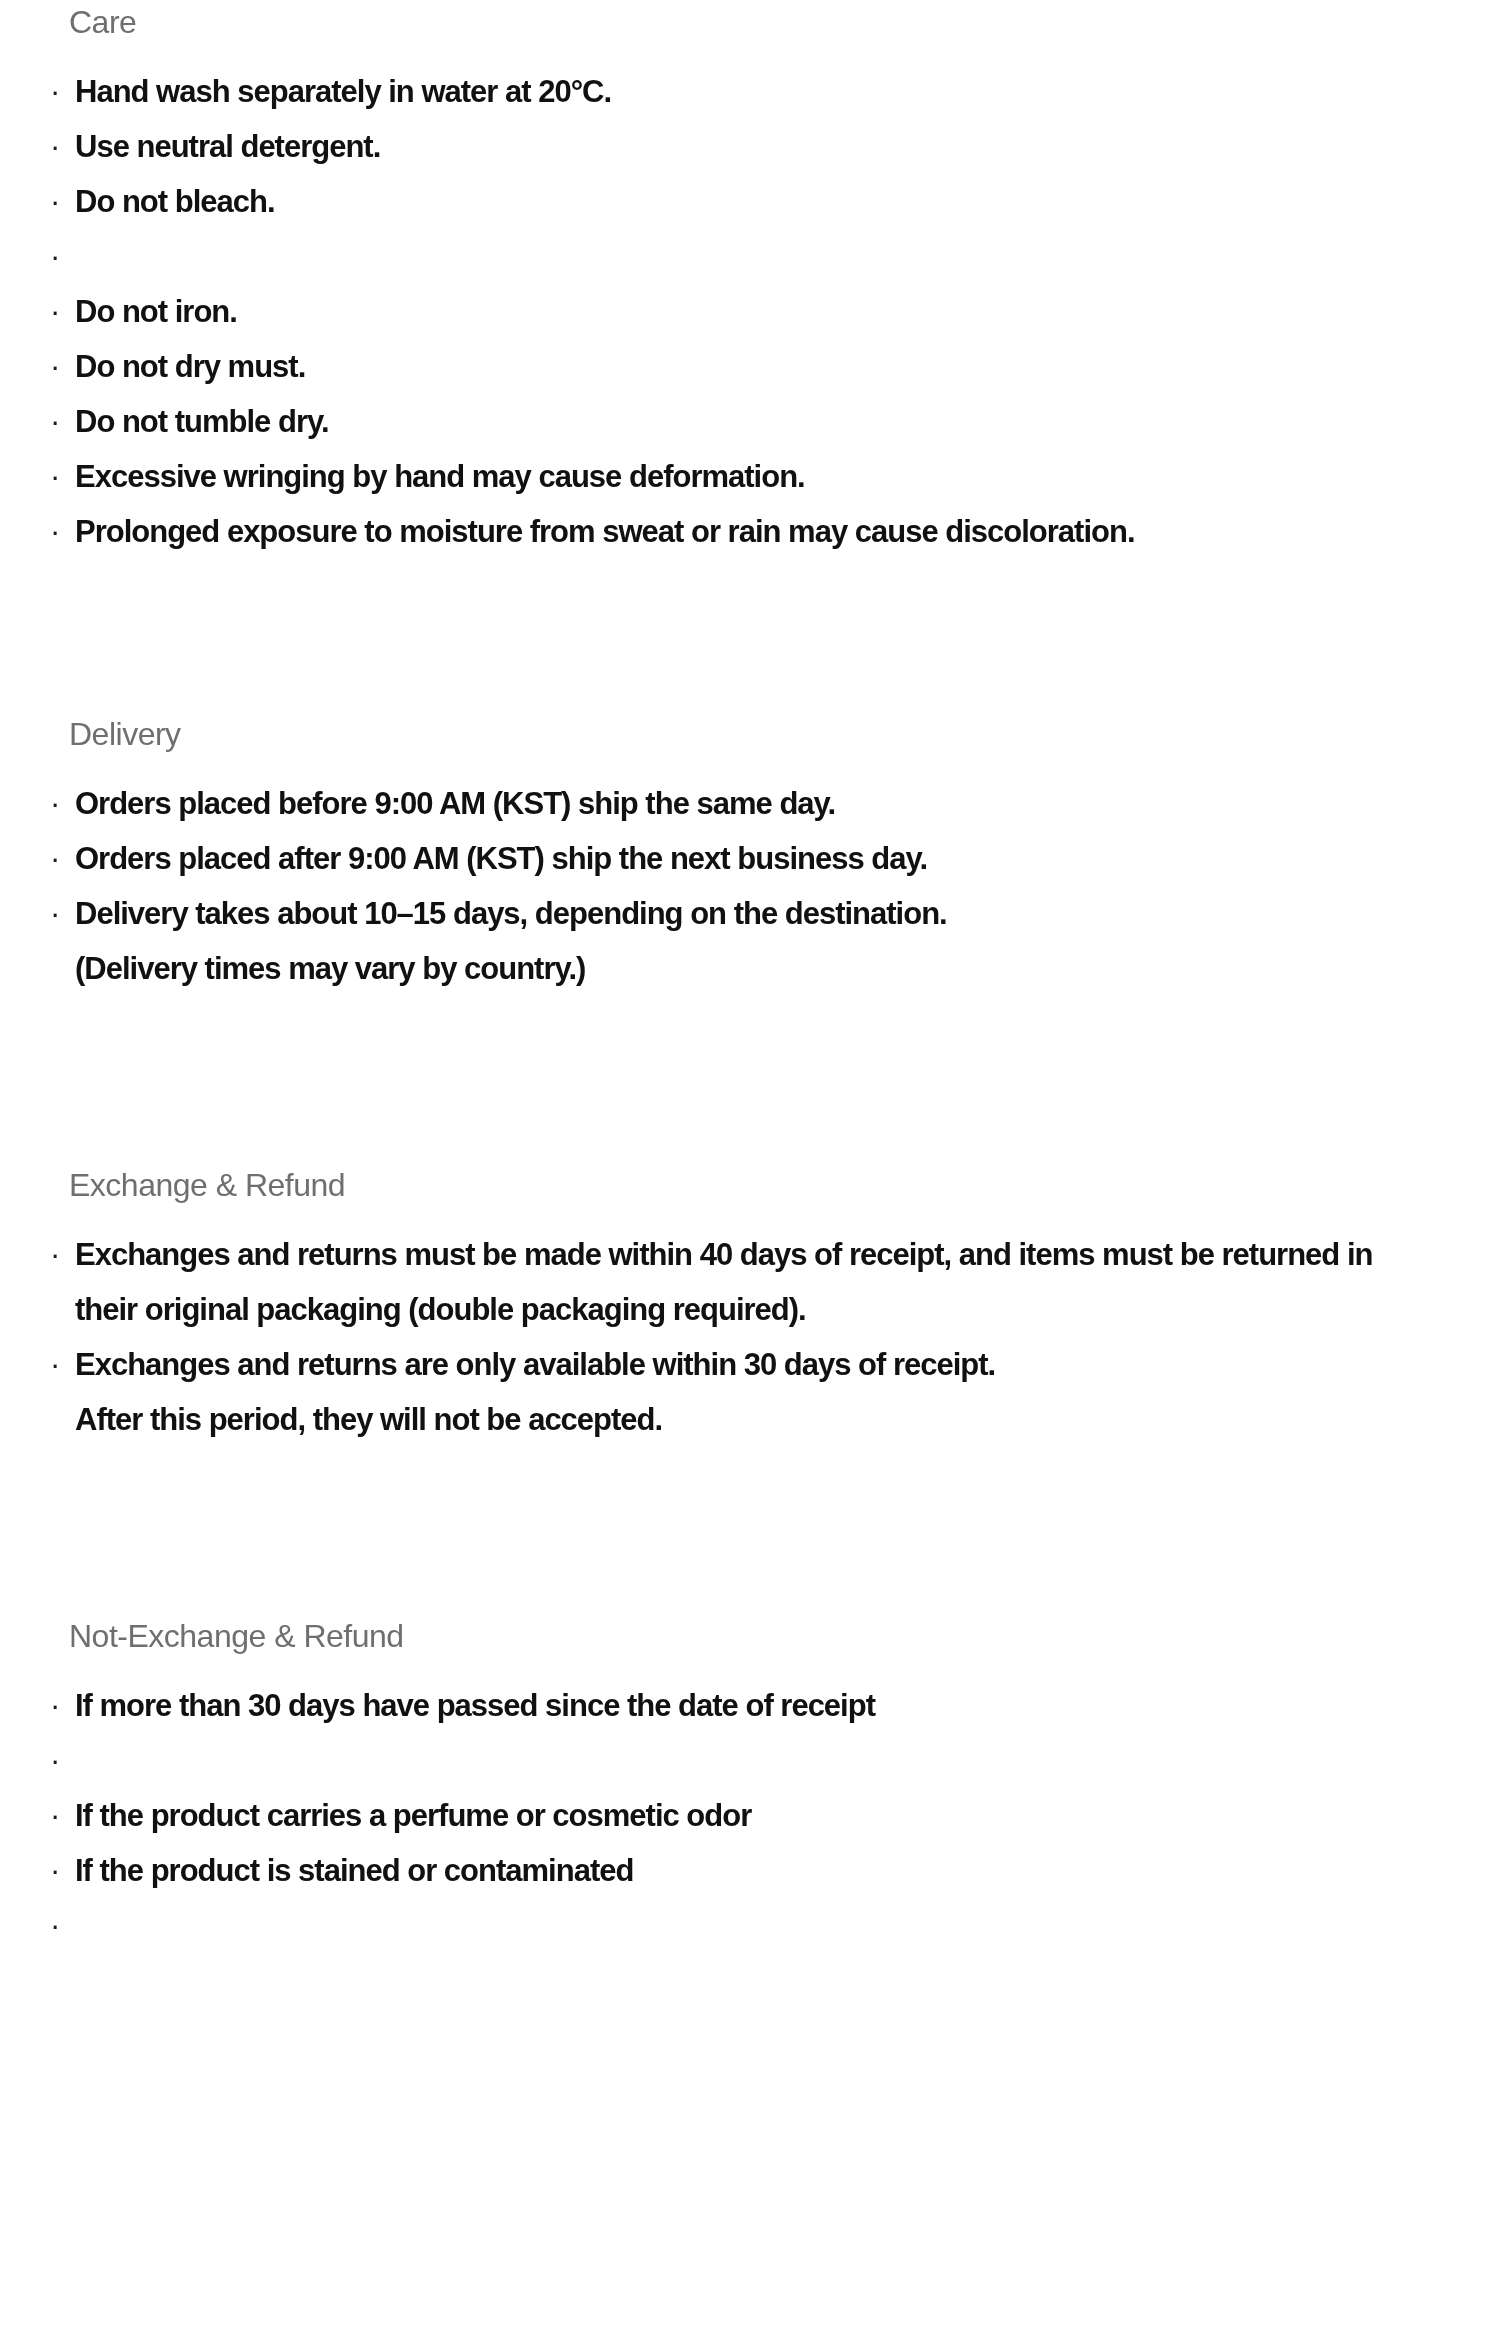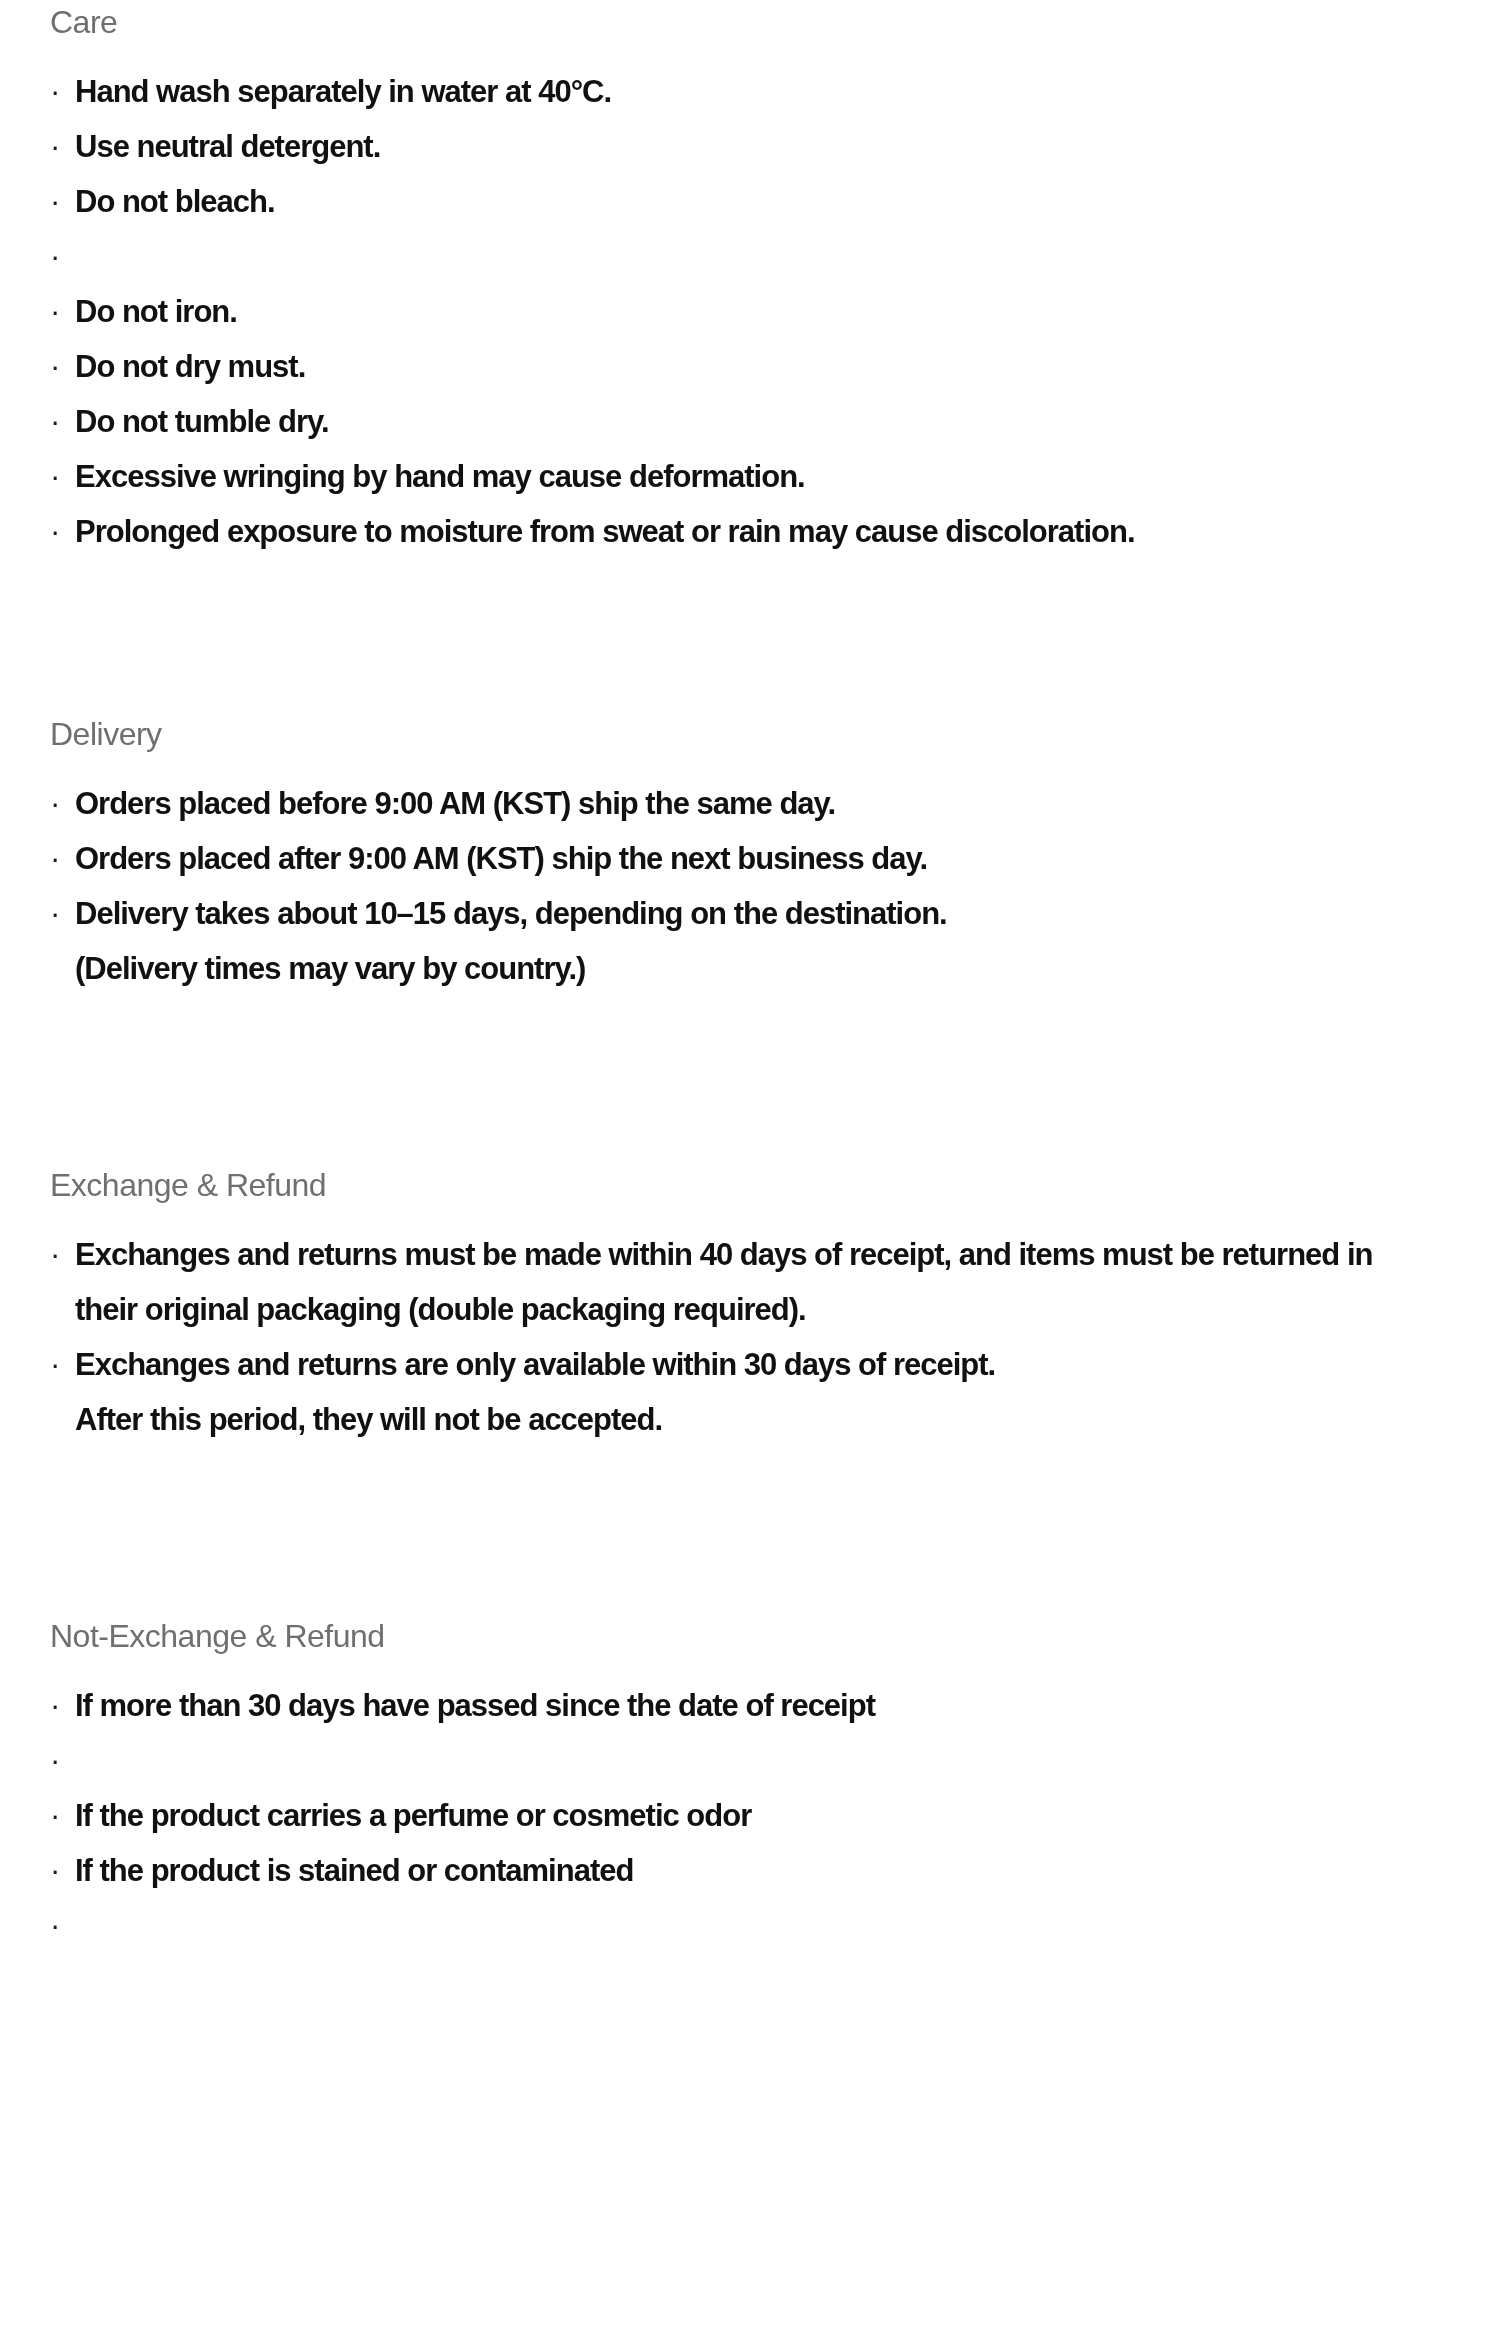--- a/index.html
+++ b/index.html
@@ -13,21 +13,21 @@
     overflow: hidden;
     font-family: "Liberation Sans", "DejaVu Sans", sans-serif;
   }
   .page {
     padding: 2px 50px 0 50px;
   }
   .section { margin: 0; }
   .section + .section { margin-top: 169px; }
   .section:nth-of-type(2) { margin-top: 155px; }
   .section-heading {
-    margin: 0 0 0 0;
+    margin: 0 0 0 19px;
     font-size: 32px;
     font-weight: 400;
     letter-spacing: -0.5px;
     line-height: 40px;
     color: #6f6f6f;
   }
   .items {
     margin-top: 22px;
   }
   .line {
@@ -55,21 +55,21 @@
 </head>
 <body>
 
 <div class="page">
 
   <section class="section">
     <h2 class="section-heading">Care</h2>
     <div class="items">
       <div class="line">
         <span class="bullet">·</span>
-        <span class="line-text">Hand wash separately in water at 40°C.</span>
+        <span class="line-text">Hand wash separately in water at 20°C.</span>
       </div>
       <div class="line">
         <span class="bullet">·</span>
         <span class="line-text">Use neutral detergent.</span>
       </div>
       <div class="line">
         <span class="bullet">·</span>
         <span class="line-text">Do not bleach.</span>
       </div>
       <div class="line">

